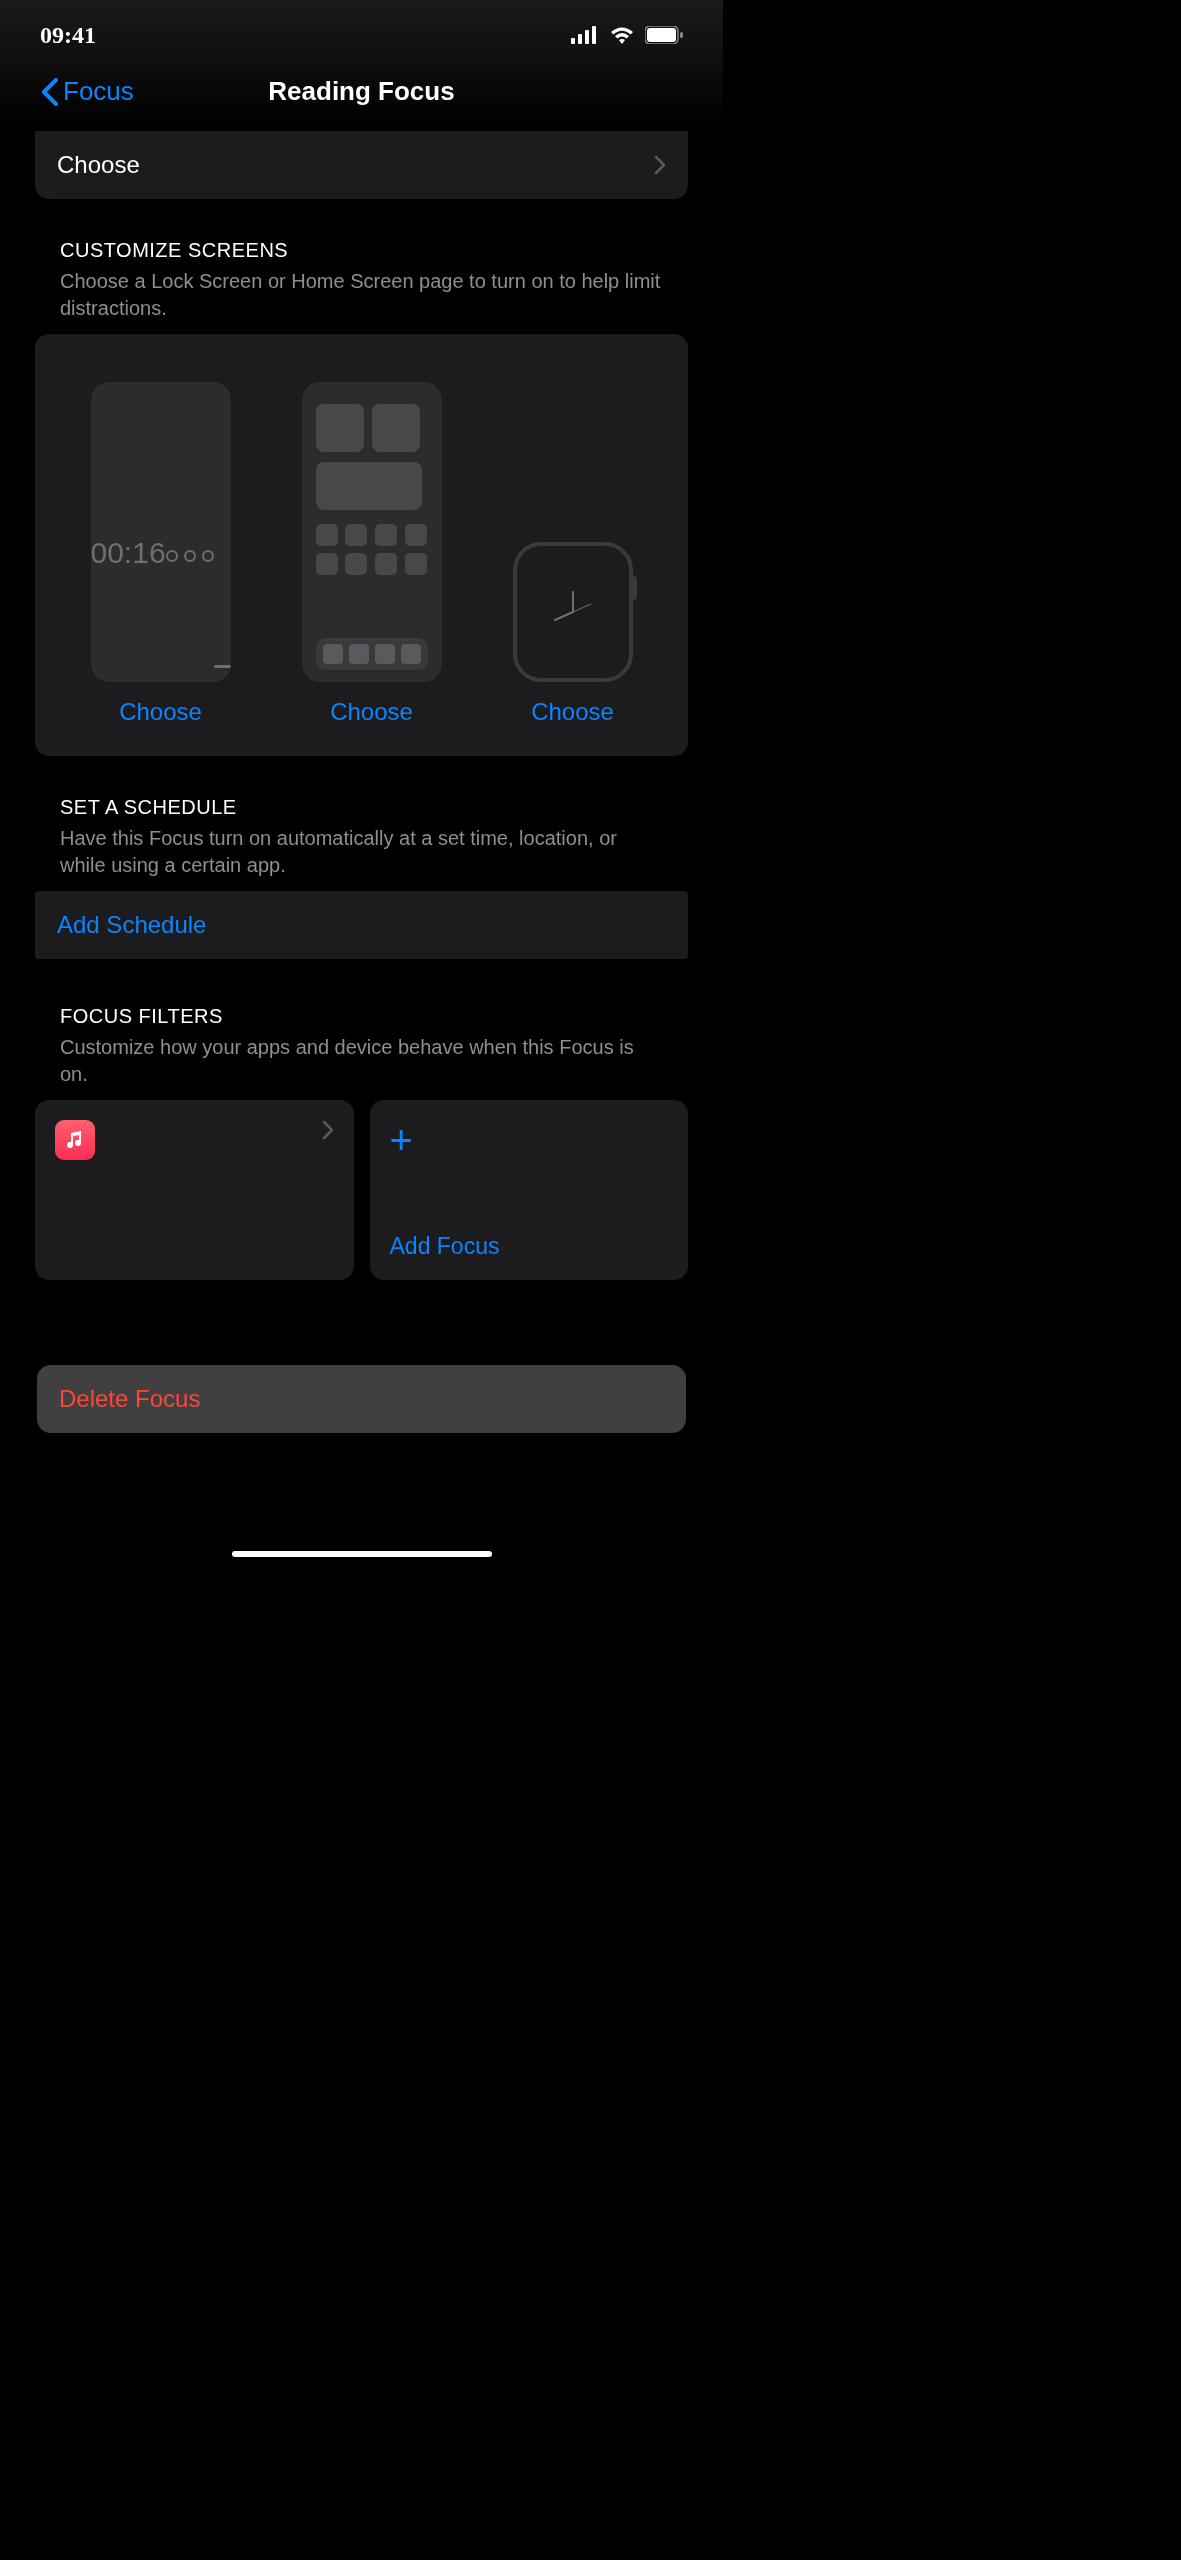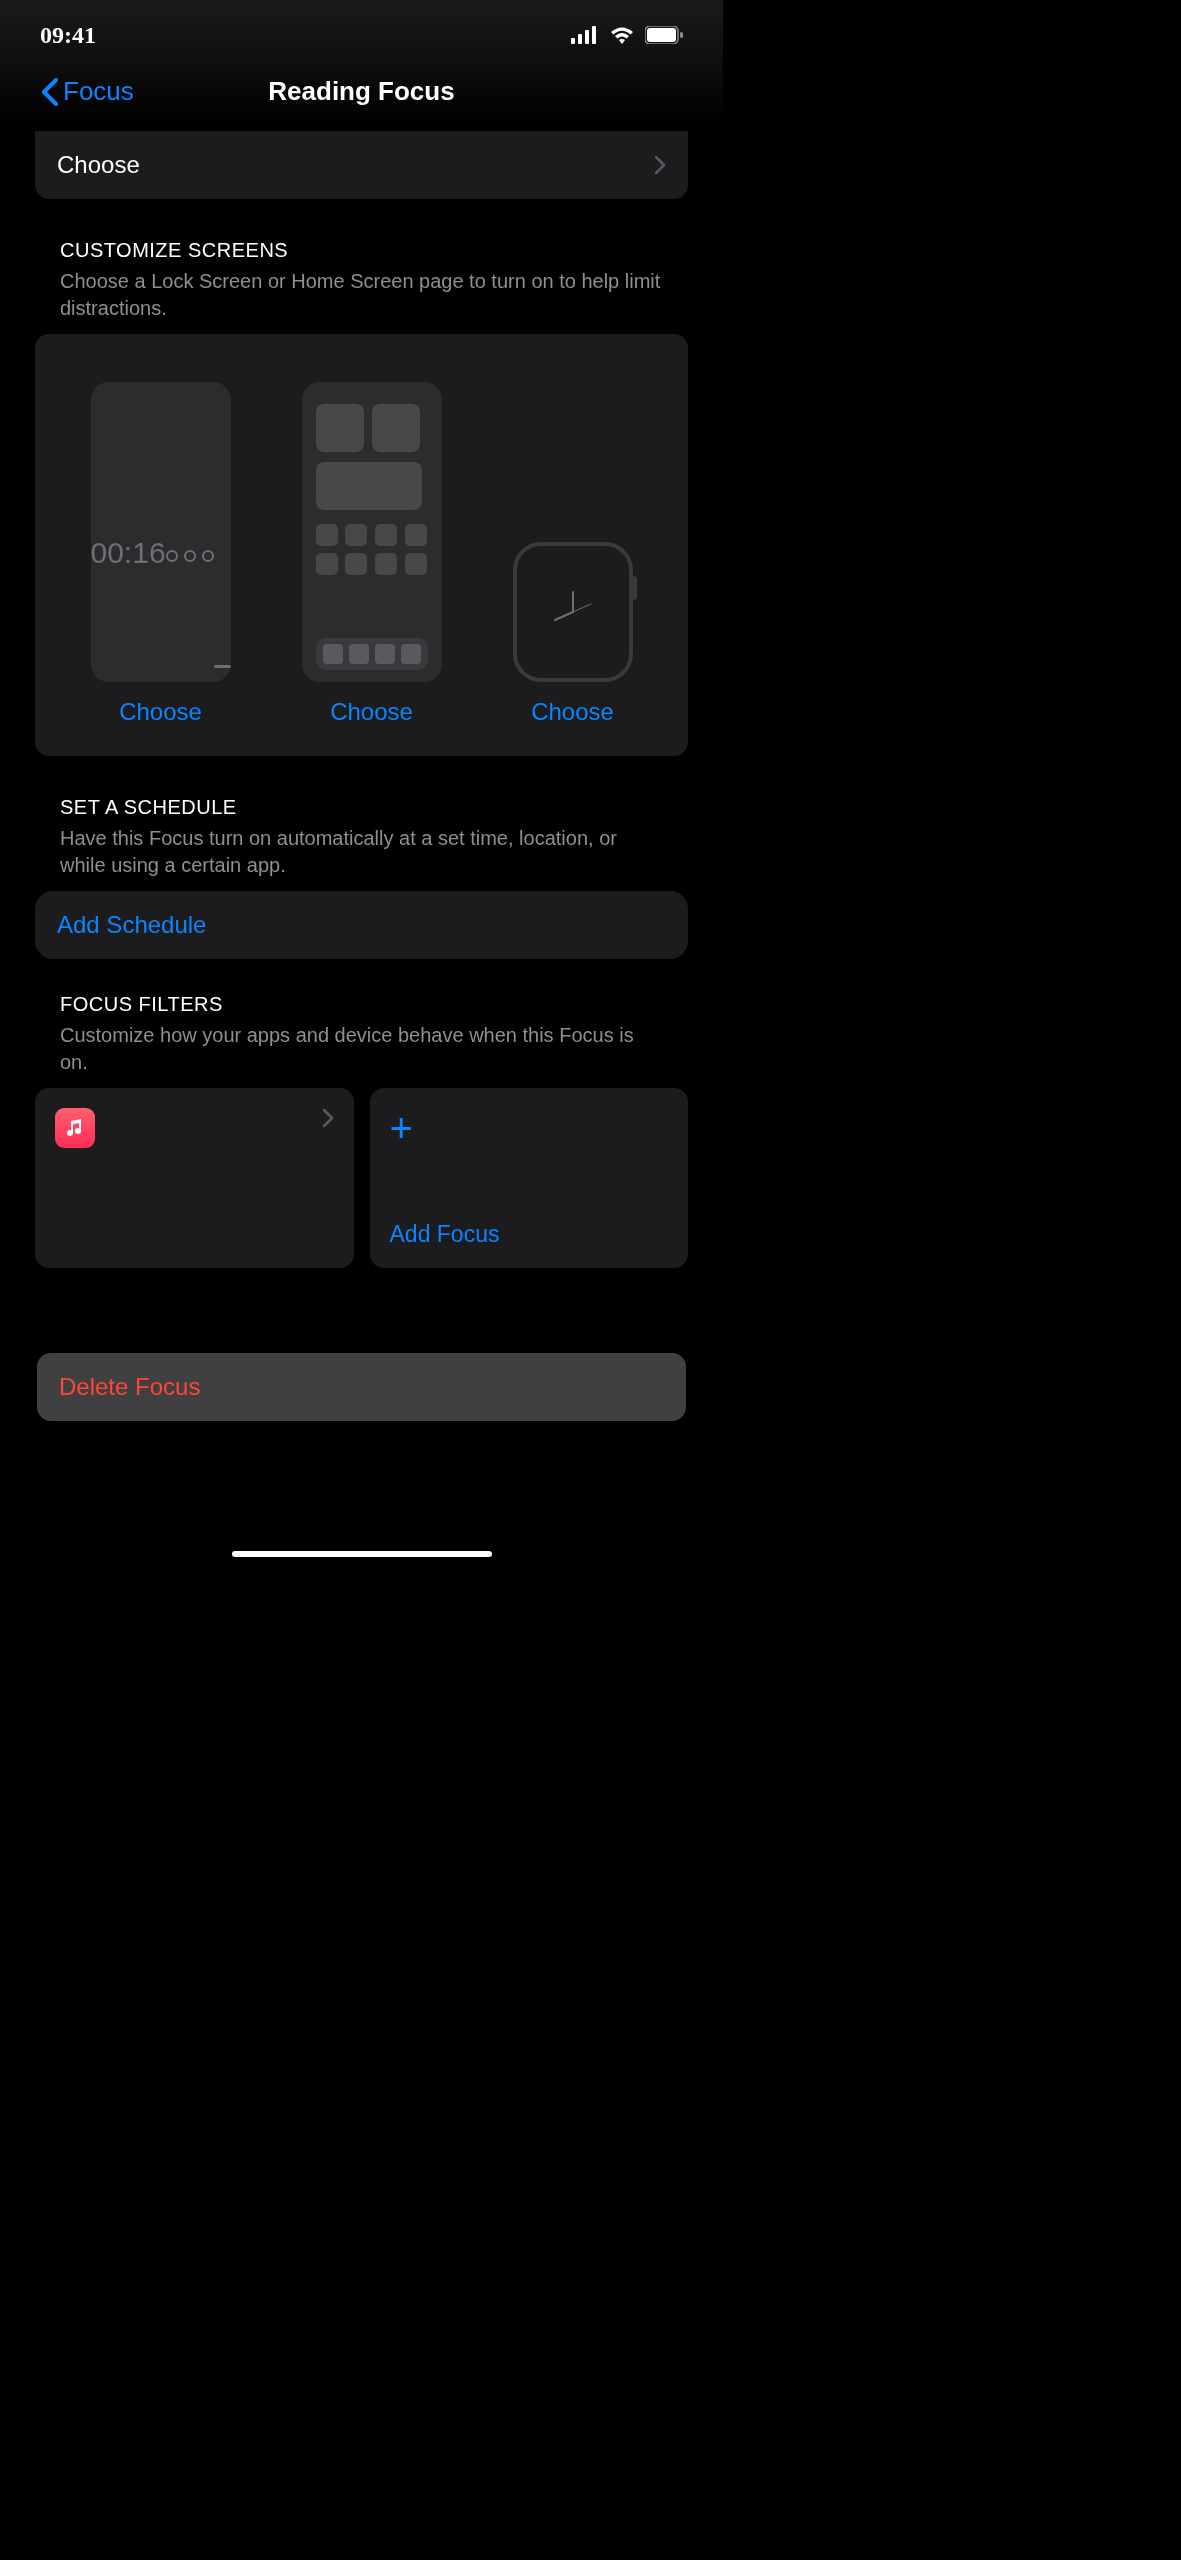--- a/index.html
+++ b/index.html
@@ -209,21 +209,21 @@
       height: 24px;
       background: #3a3a3c;
       border-radius: 3px;
     }
     .choose-link {
       color: #0a84ff;
       font-size: 24px;
     }
     .link-cell {
       background: #1c1c1e;
-      border-radius: 18px;
+      border-radius: 4px;
       margin: 0 35px;
       padding: 20px 22px;
     }
     .link-text {
       color: #0a84ff;
       font-size: 24px;
     }
     .filters-row {
       display: flex;
       gap: 16px;
@@ -402,21 +402,21 @@
   </div>
 
   <div class="section-header">
     <div class="section-title">SET A SCHEDULE</div>
     <div class="section-desc">Have this Focus turn on automatically at a set time, location, or while using a certain app.</div>
   </div>
   <div class="link-cell">
     <span class="link-text">Add Schedule</span>
   </div>
 
-  <div class="section-header" style="padding-top:34px;">
+  <div class="section-header" style="padding-top:46px;">
     <div class="section-title">FOCUS FILTERS</div>
     <div class="section-desc">Customize how your apps and device behave when this Focus is on.</div>
   </div>
 
   <div class="filters-row">
     <div class="filter-card">
       <div class="filter-top">
         <div class="music-icon-box">
           <svg width="22" height="22" viewBox="0 0 22 22">
               <path d="M7 4 L17 2 L17 14 Q17 17 14 17 Q11 17 11 14 Q11 11 14 11 L15 11 L15 6 L9 7.2 L9 16 Q9 19 6 19 Q3 19 3 16 Q3 13 6 13 L7 13 Z" fill="#fff"></path>

